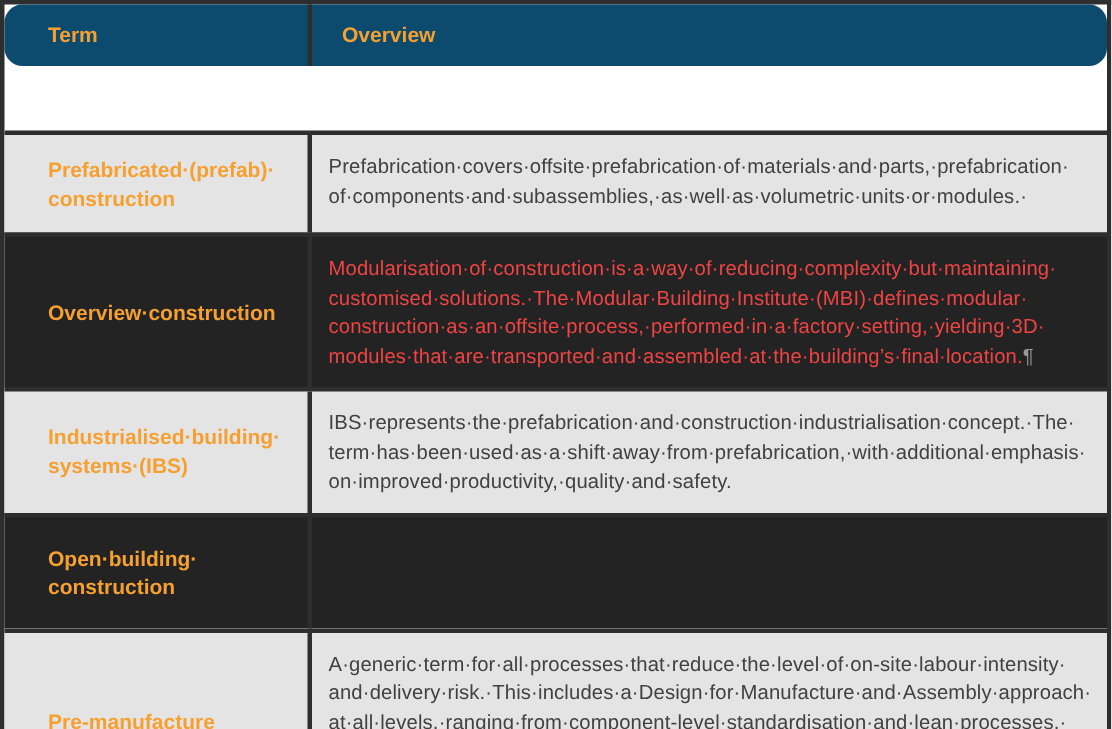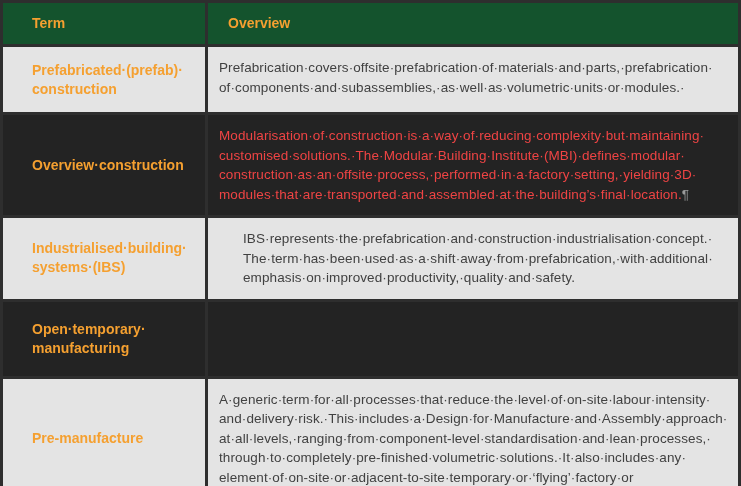--- a/index.html
+++ b/index.html
@@ -28,28 +28,28 @@
     width: 205px; flex: 0 0 205px;
     border-right: 3px solid #2e2e2e;
     display: flex; align-items: center;
     padding: 8px 10px 8px 29px;
   }
   .cell-overview {
     flex: 1 1 auto;
     padding: 11px 10px 11px 11px;
   }
 
-  .row.header { min-height: 39px; background: #14532d; }
+  .row.header { min-height: 39px; background: #0c4a6e; border-radius: 12px; }
   .row.header .cell-overview { display: flex; padding-left: 20px; }
   .row.light { background: #e4e4e4; }
   .row.dark  { background: #232323; }
 
-  .r1 { min-height: 68px; }
+  .r1 { min-height: 68px; margin-top: 43px; }
   .r2 { min-height: 98px; }
-  .r3 { min-height: 80px; gap: 24px; }
+  .r3 { min-height: 80px; }
   .r4 { min-height: 77px; }
   .r5 { min-height: 96px; }
 
   .term-label, .col-label {
     color: #f5a030;
     font-weight: bold;
     font-size: 14px;
     line-height: 19px;
   }
   .body-text {
@@ -98,21 +98,21 @@
       <div class="cell-term">
         <span class="term-label">Industrialised·​building·​systems·​(IBS)</span>
       </div>
       <div class="cell-overview">
         <span class="body-text">IBS·​represents·​the·​prefabrication·​and·​construction·​industrialisation·​concept.·​The·​term·​has·​been·​used·​as·​a·​shift·​away·​from·​prefabrication,·​with·​additional·​emphasis·​on·​improved·​productivity,·​quality·​and·​safety.</span><span class="pilcrow"></span>
       </div>
     </div>
 
     <div class="row dark r4">
       <div class="cell-term">
-        <span class="term-label">Open·​temporary·​manufacturing</span>
+        <span class="term-label">Open·​building·​construction</span>
       </div>
     </div>
 
     <div class="row light r5">
       <div class="cell-term">
         <span class="term-label">Pre-manufacture</span>
       </div>
       <div class="cell-overview">
         <span class="body-text">A·​generic·​term·​for·​all·​processes·​that·​reduce·​the·​level·​of·​on-site·​labour·​intensity·​and·​delivery·​risk.·​This·​includes·​a·​Design·​for·​Manufacture·​and·​Assembly·​approach·​at·​all·​levels,·​ranging·​from·​component-level·​standardisation·​and·​lean·​processes,·​through·​to·​completely·​pre-finished·​volumetric·​solutions.·​It·​also·​includes·​any·​element·​of·​on-site·​or·​adjacent-to-site·​temporary·​or·​‘flying’·​factory·​or</span><span class="pilcrow"></span>
       </div>

